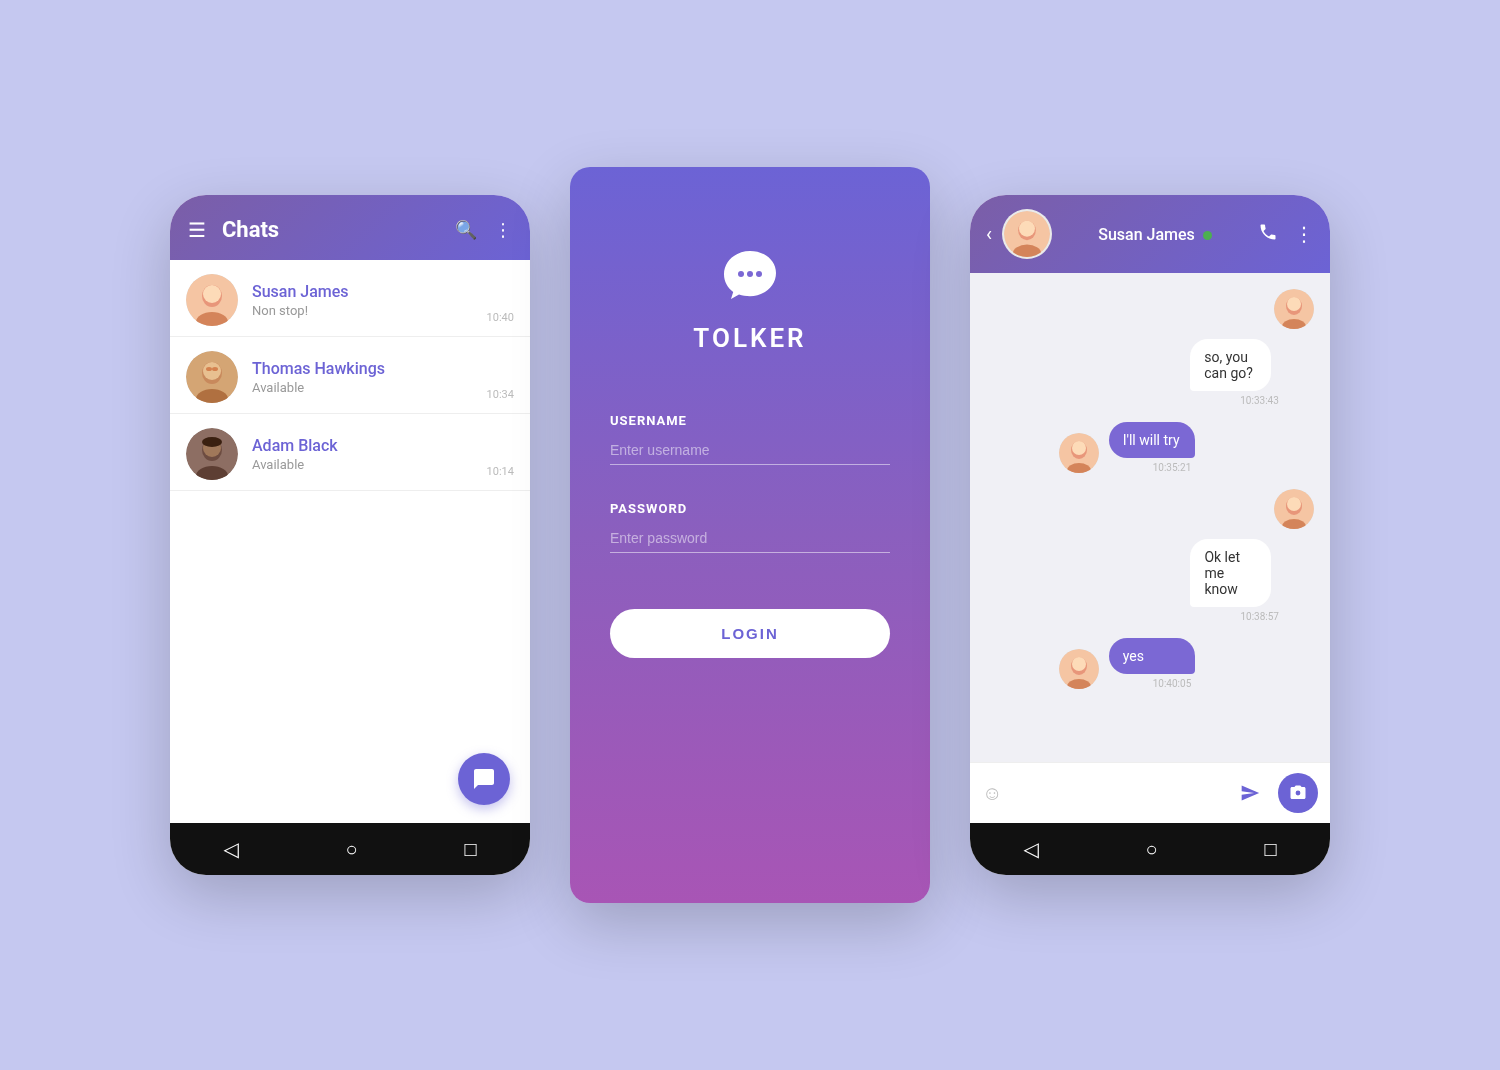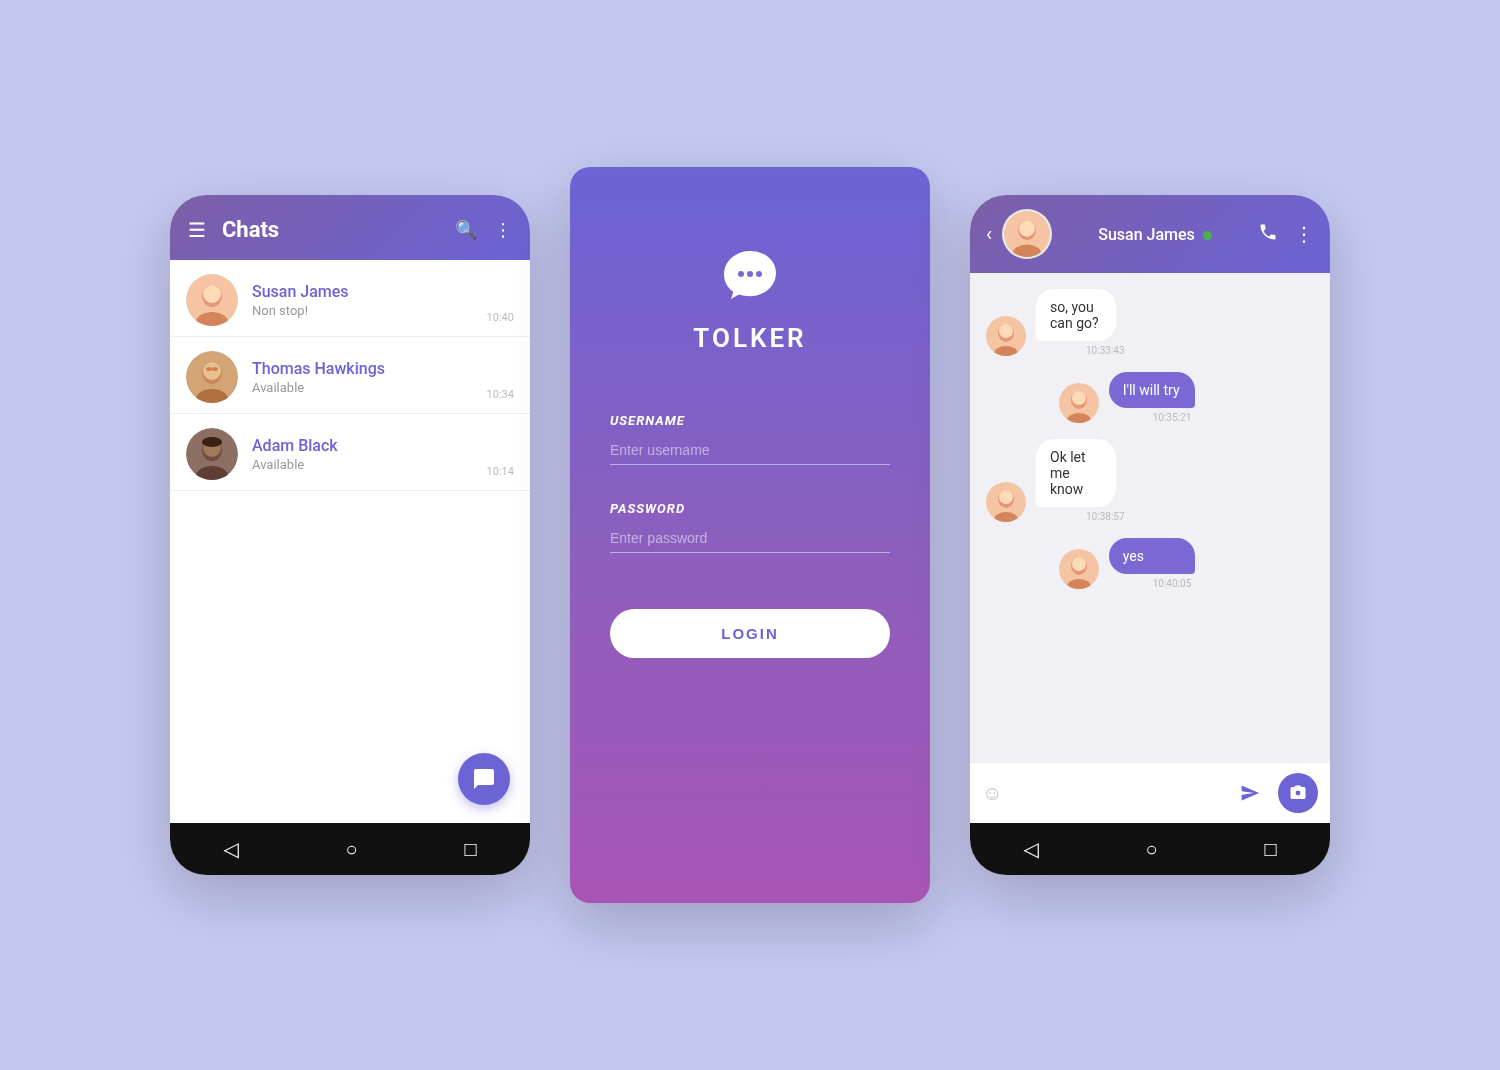--- a/index.html
+++ b/index.html
@@ -160,21 +160,20 @@
       width: 100%;
       margin-bottom: 36px;
     }
     .login-field label {
       display: block;
       color: #fff;
       font-size: 13px;
       font-weight: 700;
       letter-spacing: 1px;
       margin-bottom: 8px;
-      font-style: italic;
     }
     .login-field input {
       width: 100%;
       background: transparent;
       border: none;
       border-bottom: 1px solid rgba(255,255,255,0.5);
       color: rgba(255,255,255,0.7);
       font-size: 14px;
       padding: 6px 0;
       outline: none;
@@ -227,21 +226,21 @@
       padding: 16px;
       display: flex;
       flex-direction: column;
       gap: 16px;
     }
     .msg-row {
       display: flex;
       align-items: flex-end;
       gap: 10px;
     }
-    .msg-row.incoming { flex-direction: row; }
+    .msg-row.incoming { flex-direction: column; }
     .msg-row.outgoing { flex-direction: row-reverse; justify-content: center; }
     .msg-avatar {
       width: 40px; height: 40px; border-radius: 50%;
       background: #ddd; overflow: hidden; flex-shrink: 0;
       display: flex; align-items: center; justify-content: center;
     }
     .msg-bubble {
       max-width: 65%;
       padding: 10px 14px;
       border-radius: 18px;

